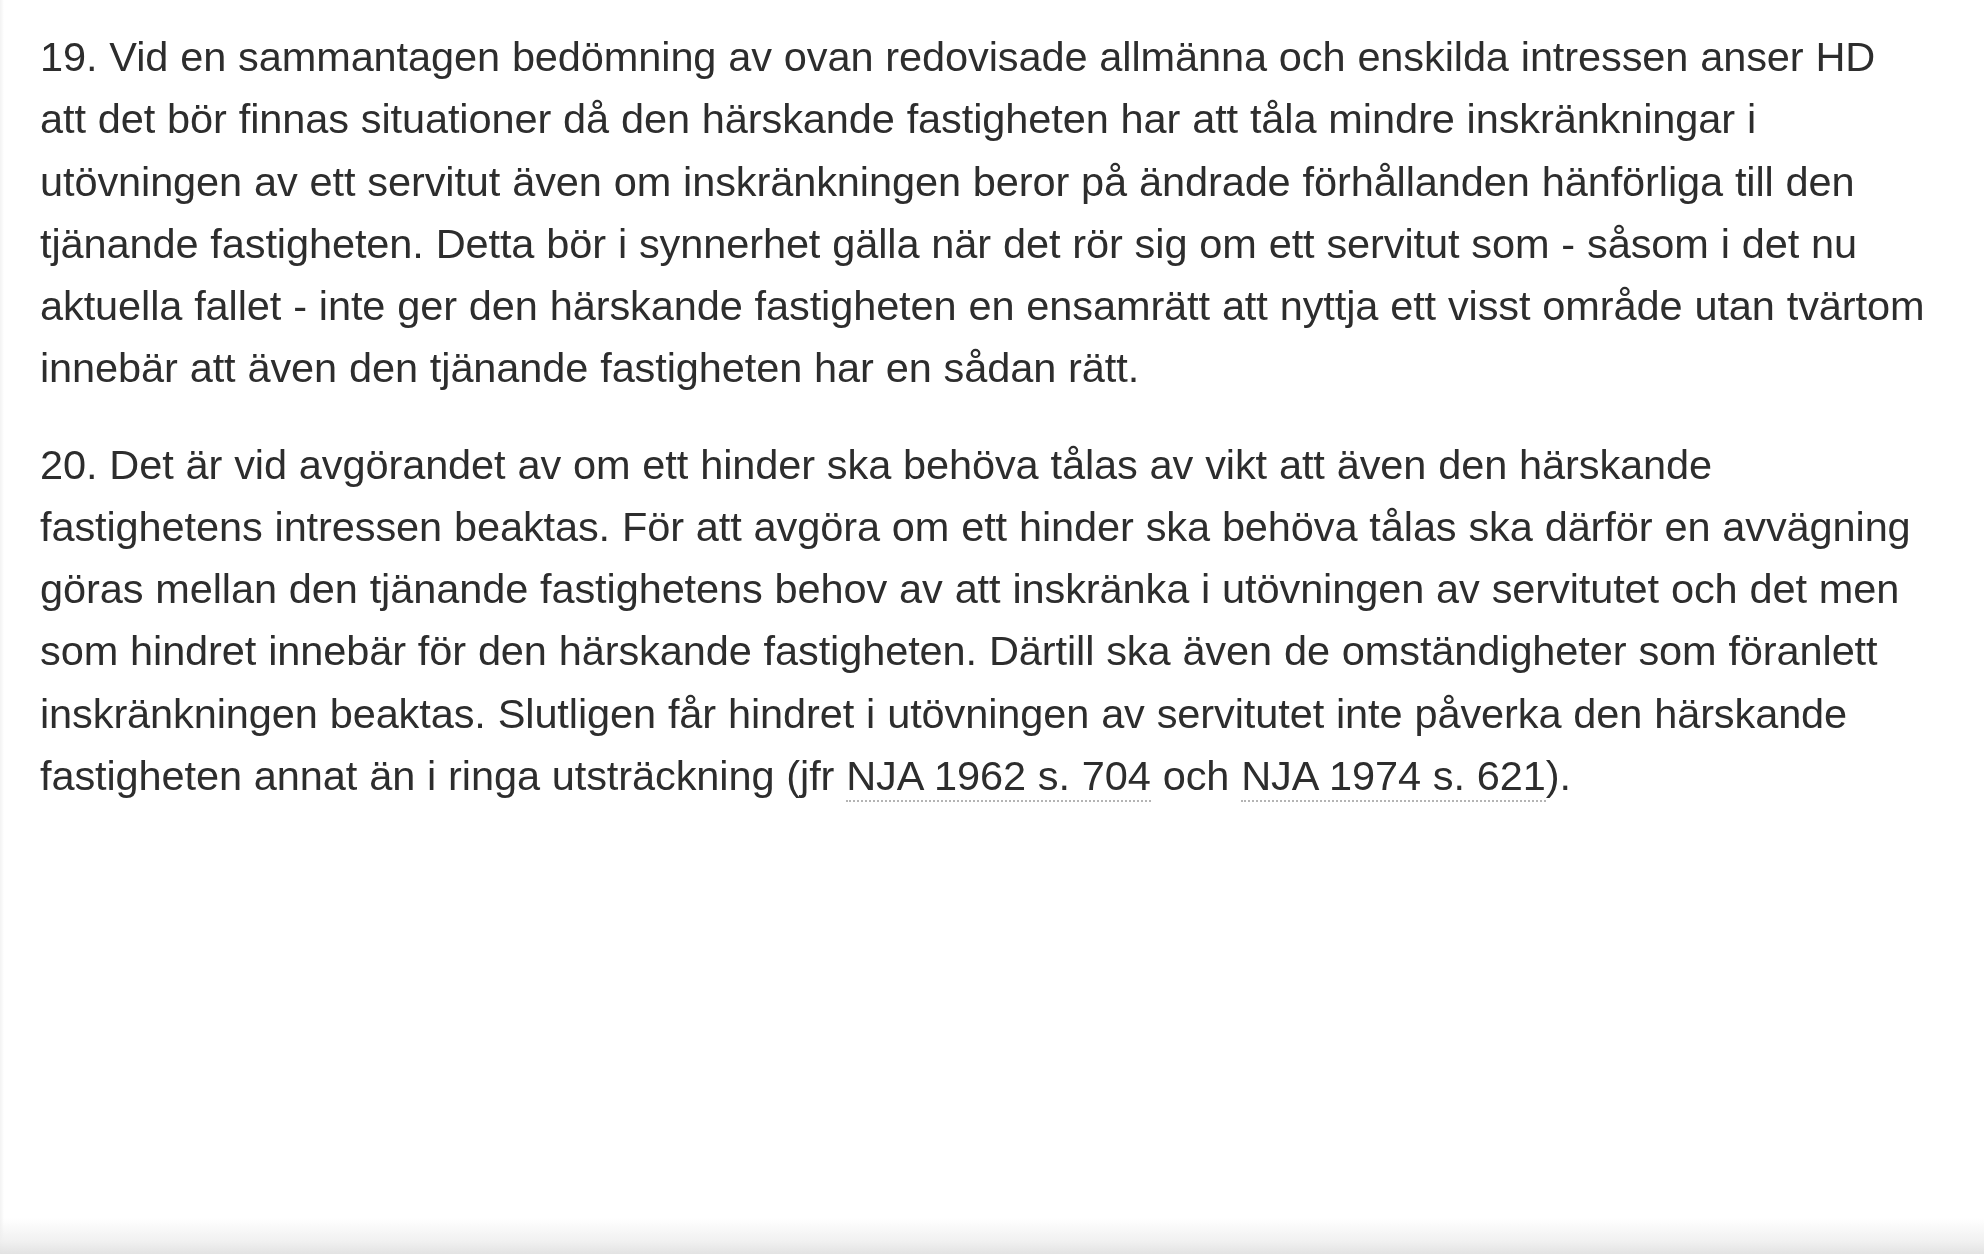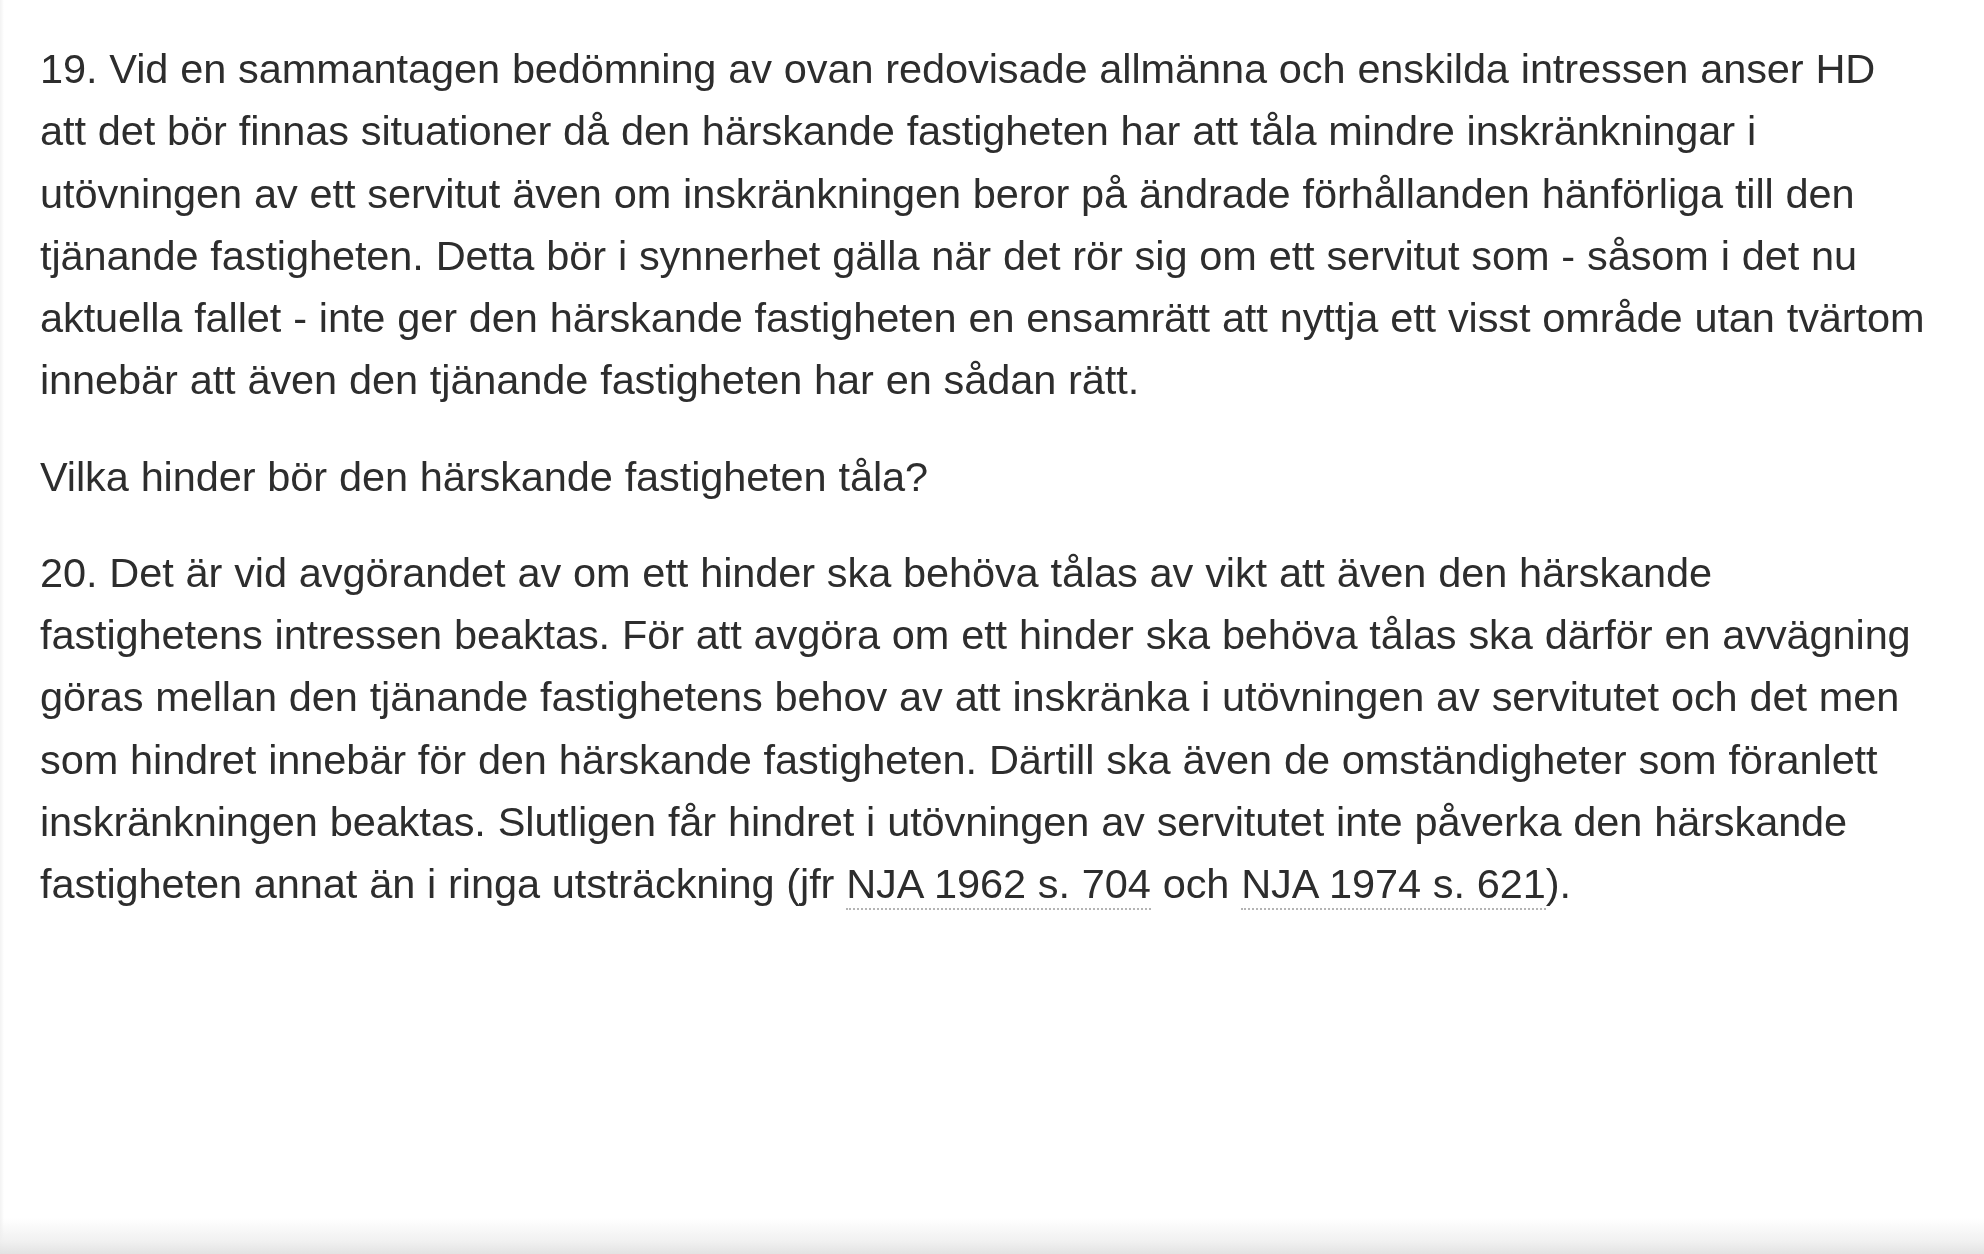--- a/index.html
+++ b/index.html
@@ -22,21 +22,21 @@
     height: 1254px;
     padding: 22px 56px 0 40px;
     background: #ffffff;
     position: relative;
   }
   .para {
     font-size: 41.5px;
     line-height: 1.50;
     letter-spacing: -0.1px;
     color: #2d2d2d;
-    margin: 16px 0 34px 0;
+    margin: 4px 0 34px 0;
     text-align: left;
     word-spacing: 0.5px;
   }
   .para:last-child {
     margin-bottom: 0;
   }
   .ref-link {
     border-bottom: 2px dotted #b4b4b4;
     padding-bottom: 1px;
     color: inherit;
@@ -63,19 +63,18 @@
     pointer-events: none;
   }
 </style>
 </head>
 <body>
 
 <div class="page">
 
   <p class="para">19. Vid en sammantagen bedömning av ovan redovisade allmänna och enskilda intressen anser HD att det bör finnas situationer då den härskande fastigheten har att tåla mindre inskränkningar i utövningen av ett servitut även om inskränkningen beror på ändrade förhållanden hänförliga till den tjänande fastigheten. Detta bör i synnerhet gälla när det rör sig om ett servitut som - såsom i det nu aktuella fallet - inte ger den härskande fastigheten en ensamrätt att nyttja ett visst område utan tvärtom innebär att även den tjänande fastigheten har en sådan rätt.</p>
 
-  <p class="para">Vilka hinder bör den härskande fastigheten tåla?</p>
 
   <p class="para"><span>20. Det är vid avgörandet av om ett hinder ska behöva tålas av vikt att även den härskande fastighetens intressen beaktas. För att avgöra om ett hinder ska behöva tålas ska därför en avvägning göras mellan den tjänande fastighetens behov av att inskränka i utövningen av servitutet och det men som hindret innebär för den härskande fastigheten. Därtill ska även de omständigheter som föranlett inskränkningen beaktas. Slutligen får hindret i utövningen av servitutet inte påverka den härskande fastigheten annat än i ringa utsträckning (jfr </span><a class="ref-link">NJA 1962 s. 704</a><span> och </span><a class="ref-link">NJA 1974 s. 621</a><span>).</span></p>
 
   <div class="edge-left"></div>
   <div class="bottom-fade"></div>
 </div>
 
 </body></html>

